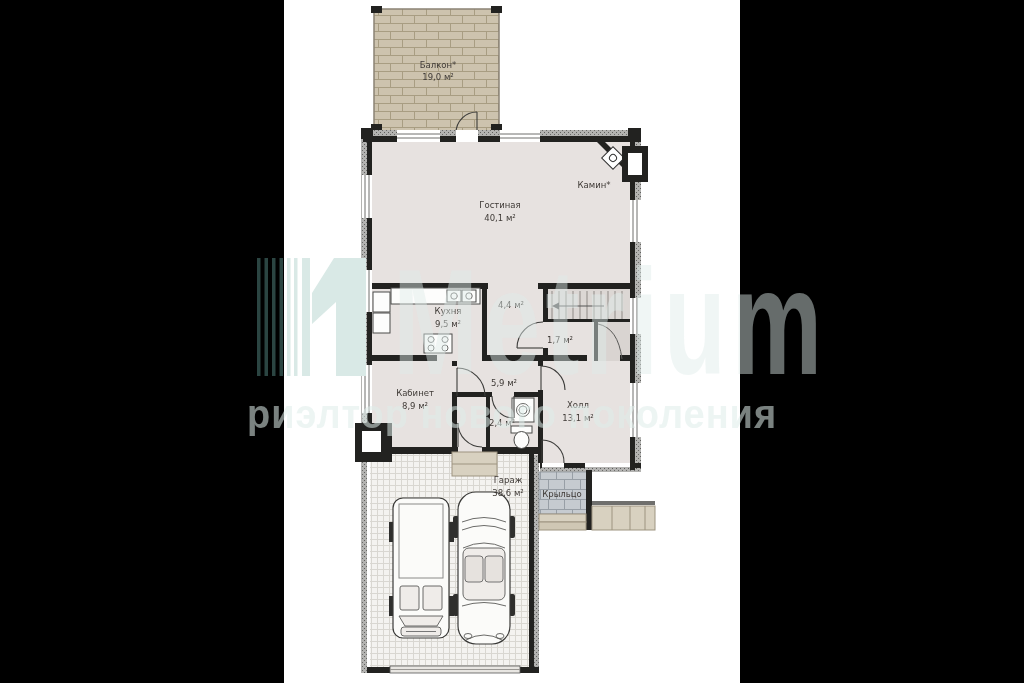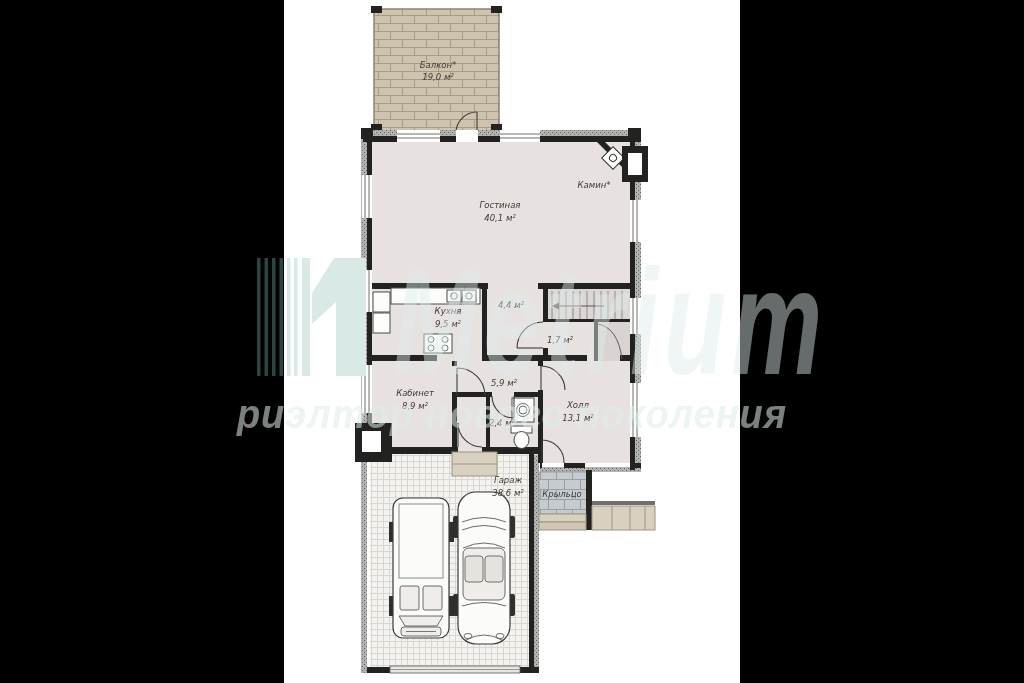--- a/index.html
+++ b/index.html
@@ -1,16 +1,16 @@
 <!DOCTYPE html>
 <html><head>
 <meta charset="utf-8">
 <style>
   html,body{margin:0;padding:0;background:#000;}
-  #stage{position:relative;width:908px;height:683px;background:#000;overflow:hidden;font-style:italic;}
+  #stage{position:relative;width:908px;height:683px;background:#000;overflow:hidden;}
   svg{position:absolute;left:0;top:0;}
   .wall{fill:#222220;}
   .floor{fill:#e7e2e0;}
   .shade{fill:#dcd7d4;}
   .shade2{fill:#d9d4d1;}
   .fixture{fill:#fdfdfc;stroke:#4a4a48;stroke-width:1;}
   .fline{stroke:#5a5a58;stroke-width:0.9;fill:none;}
   .door{stroke:#3c3c3a;stroke-width:1.1;fill:none;}
   .winline{stroke:#6f6f6d;stroke-width:1;}
   .lbl{font-family:"DejaVu Sans",sans-serif;font-size:8.5px;fill:#3f3a36;text-anchor:middle;}

